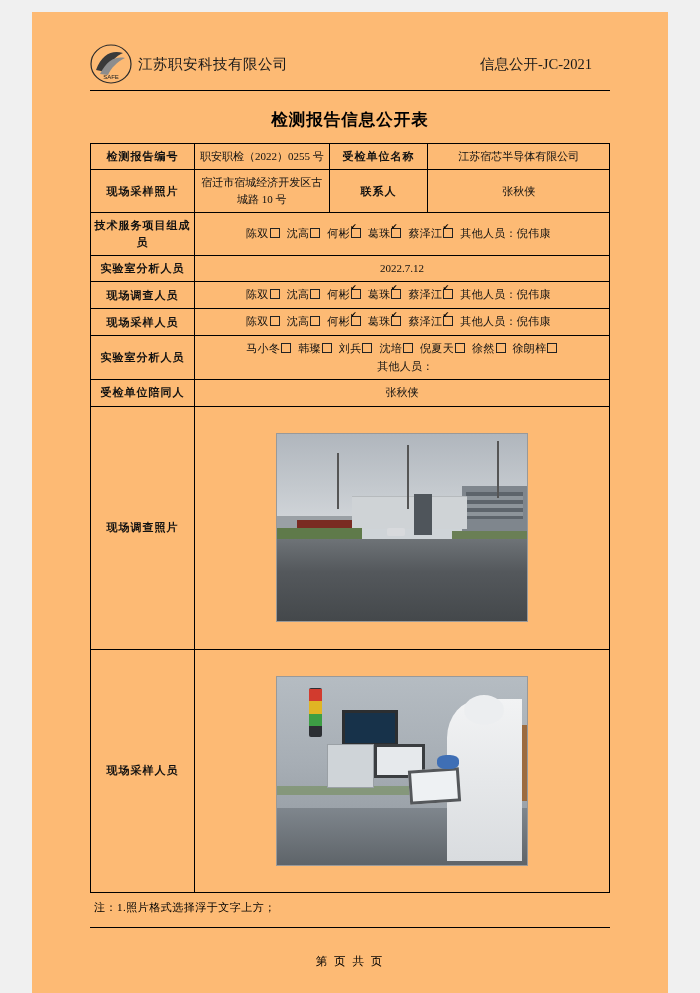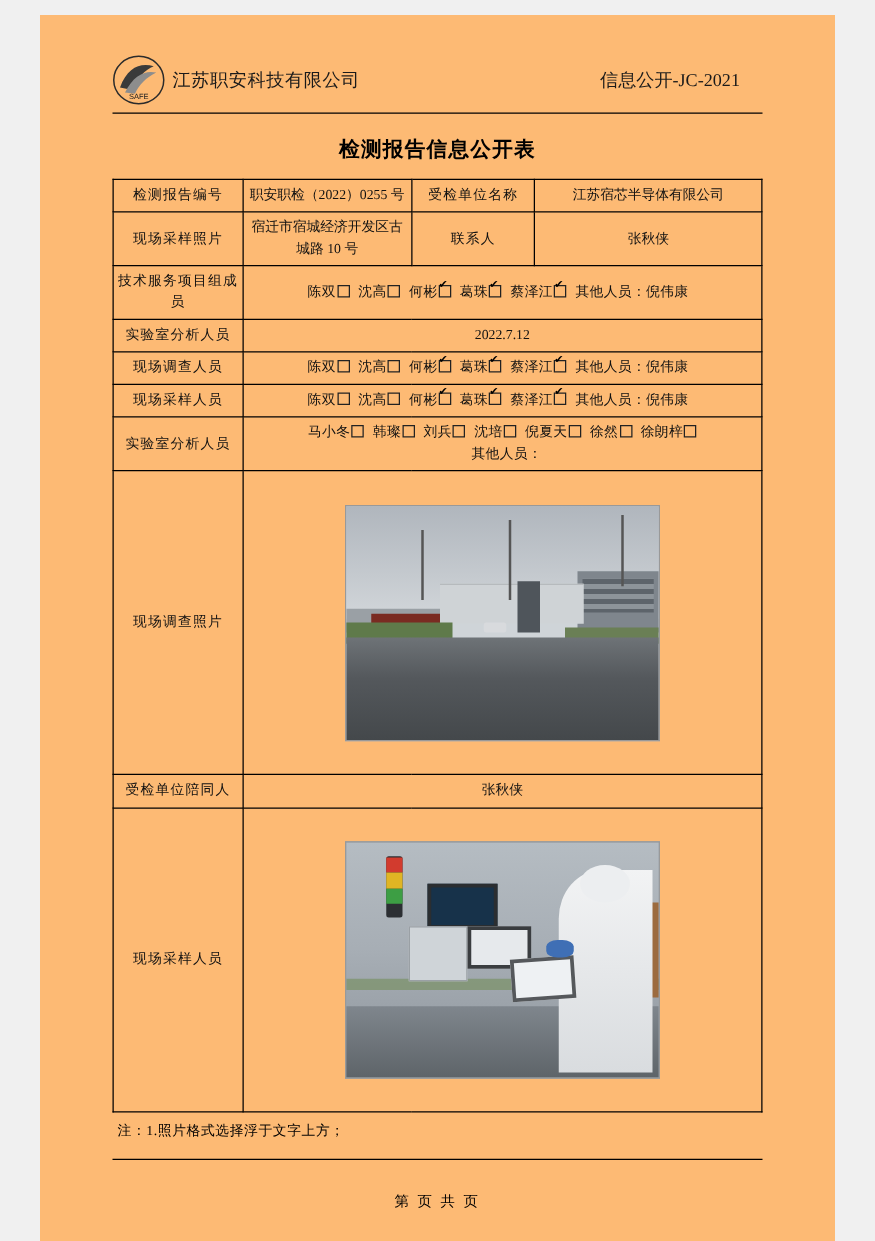--- a/index.html
+++ b/index.html
@@ -69,20 +69,21 @@
     border: 1px solid #000;
     font-size: 11px;
     padding: 4px 3px;
     text-align: center;
     vertical-align: middle;
     line-height: 1.55;
     color: #111;
   }
   td.lbl {
     letter-spacing: 1px;
+    font-weight: bold;
   }
   .members {
     text-align: left;
     padding-left: 10px !important;
     letter-spacing: 0.3px;
   }
   .members-center {
     text-align: center;
     letter-spacing: 0.3px;
   }
@@ -100,20 +101,21 @@
     position: absolute;
     left: -1px;
     top: -6px;
     font-size: 9px;
     line-height: 9px;
     color: #000;
   }
   .name-grp {
     margin-right: 7px;
     white-space: nowrap;
+    font-family: Liberation Mono, monospace;
   }
   .photo-cell {
     height: 230px;
     padding: 6px !important;
   }
   .photo-cell.second {
     height: 230px;
   }
   .photo-wrap {
     display: flex;
@@ -329,20 +331,25 @@
           <span class="staff-line"><span class="name-grp"><span>陈双</span><span class="cb"></span></span><span class="name-grp"><span>沈高</span><span class="cb"></span></span><span class="name-grp"><span>何彬</span><span class="cb checked"></span></span><span class="name-grp"><span>葛珠</span><span class="cb checked"></span></span><span class="name-grp"><span>蔡泽江</span><span class="cb checked"></span></span><span class="name-grp">其他人员：倪伟康</span></span>
         </td>
       </tr>
 
       <tr>
         <td class="lbl">实验室分析人员</td>
         <td colspan="3" class="members">
           <span class="lab-line"><span class="name-grp"><span>马小冬</span><span class="cb"></span></span><span class="name-grp"><span>韩璨</span><span class="cb"></span></span><span class="name-grp"><span>刘兵</span><span class="cb"></span></span><span class="name-grp"><span>沈培</span><span class="cb"></span></span><span class="name-grp"><span>倪夏天</span><span class="cb"></span></span><span class="name-grp"><span>徐然</span><span class="cb"></span></span><span class="name-grp"><span>徐朗梓</span><span class="cb"></span></span></span><br>
           <span>其他人员：</span>
         </td>
+      </tr>
+
+      <tr>
+        <td class="lbl">受检单位陪同人</td>
+        <td colspan="3">张秋侠</td>
       </tr>
 
       <tr>
         <td class="lbl">现场调查照片</td>
         <td colspan="3" class="photo-cell">
           <div class="photo-wrap">
             <div class="photo1">
               <div class="ph1-sky"></div>
               <div class="ph1-bldg2"></div>
               <div class="ph1-bldg"></div>
@@ -352,25 +359,20 @@
               <div class="ph1-green"></div>
               <div class="ph1-green2"></div>
               <div class="ph1-road"></div>
               <div class="ph1-car"></div>
               <div class="ph1-pole" style="left:24%"></div>
               <div class="ph1-pole" style="left:52%;top:6%;height:34%"></div>
               <div class="ph1-pole" style="left:88%;top:4%;height:30%"></div>
             </div>
           </div>
         </td>
-      </tr>
-
-      <tr>
-        <td class="lbl">受检单位陪同人</td>
-        <td colspan="3">张秋侠</td>
       </tr>
 
       <tr>
         <td class="lbl">现场采样人员</td>
         <td colspan="3" class="photo-cell second">
           <div class="photo-wrap">
             <div class="photo2">
               <div class="ph2-wall"></div>
               <div class="ph2-green"></div>
               <div class="ph2-cab"></div>

